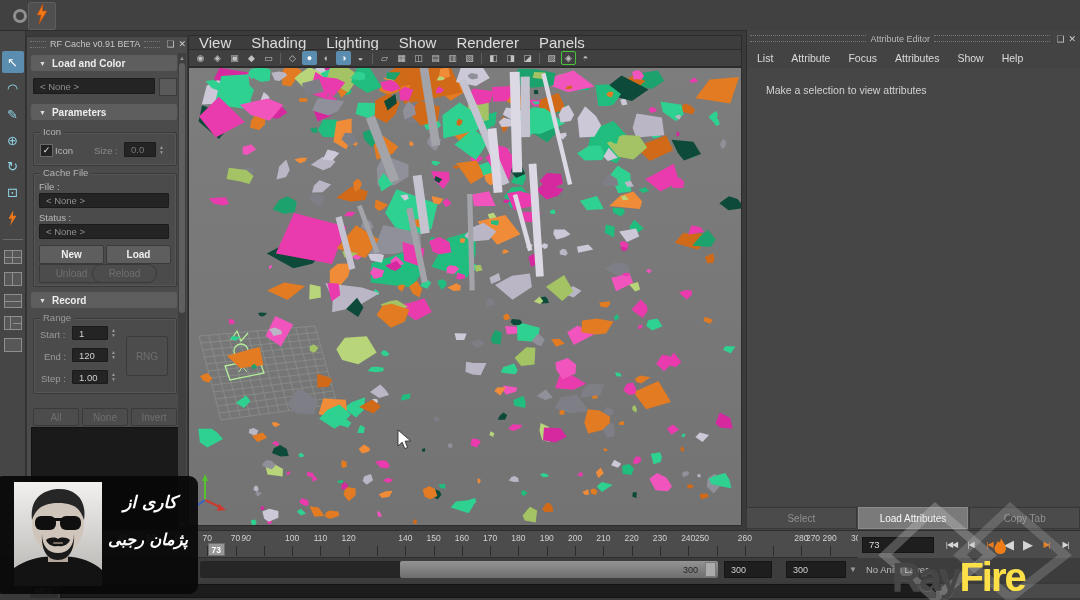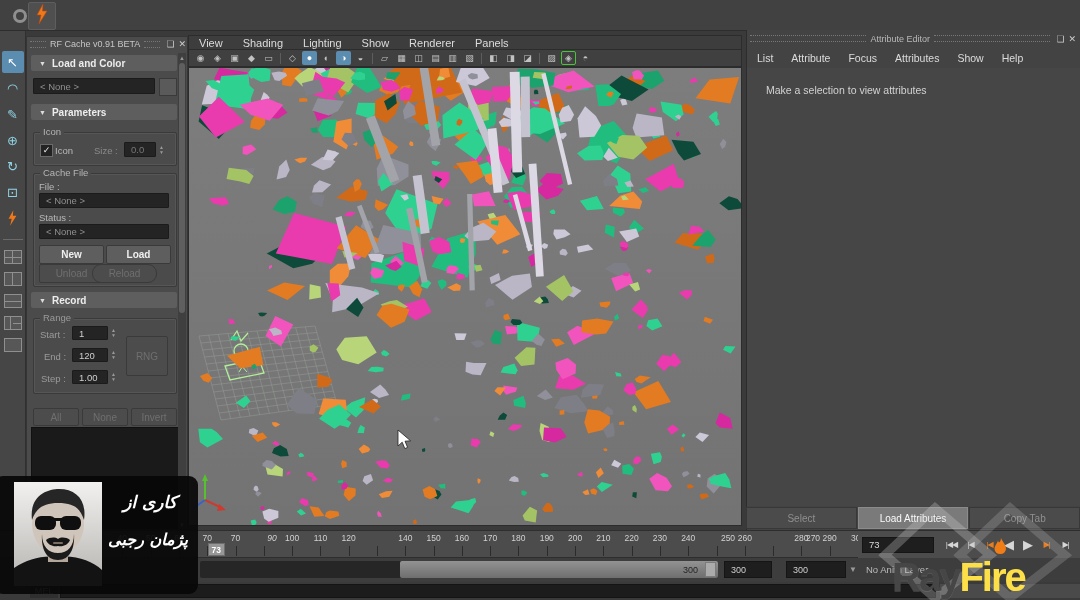--- a/index.html
+++ b/index.html
@@ -50,21 +50,21 @@
   #rf-scroll{left:178px;top:53px;width:8px;height:476px;background:#3f3f3f;}
   #rf-thumb{left:179px;top:63px;width:6px;height:250px;background:#5f5f5f;border-radius:3px;}
   .scr-arrow{position:absolute;left:178px;width:8px;height:9px;color:#999;font-size:6px;display:flex;align-items:center;justify-content:center;}
   #chk{position:absolute;left:40px;top:144px;width:11px;height:11px;background:#232323;border:1px solid #6b6b6b;
        color:#eee;font-size:9px;line-height:10px;text-align:center;}
   #nodes-list{left:31px;top:427px;width:146px;height:100px;background:#1a1a1a;border:1px solid #111;}
 
   
   #vp-menubar{left:188px;top:35px;width:554px;height:15px;background:#3d3d3d;border:1px solid #2c2c2c;
               display:flex;align-items:center;box-sizing:border-box;}
-  .vpmenu{font-size:11px;color:#dcdcdc;padding:0 10px;}
+  .vpmenu{font-size:15px;color:#dcdcdc;padding:0 10px;}
   #vp-toolbar{left:188px;top:50px;width:554px;height:17px;background:#404040;border:1px solid #2c2c2c;border-top:none;
               display:flex;align-items:center;padding-left:3px;box-sizing:border-box;}
   .vticon{width:15px;height:14px;margin:0 1px;font-size:9px;color:#c2c2c2;display:flex;align-items:center;justify-content:center;border-radius:2px;}
   .vticon.active{background:#5b8db0;color:#fff;}
   .vticon.green{border:1px solid #49c43b;box-sizing:border-box;}
   .vtsep{width:1px;height:11px;background:#5d5d5d;margin:0 3px;}
   #vp-canvas{left:188px;top:67px;width:554px;height:459px;background:linear-gradient(#7d7d7d,#737373);overflow:hidden;border:1px solid #2c2c2c;box-sizing:border-box;}
 
   
   #aepanel{left:746px;top:30px;width:334px;height:500px;background:#434343;border-left:1px solid #2d2d2d;box-sizing:border-box;}
@@ -786,21 +786,21 @@
       <div class="tlabel" style="left: 122.348px;">40</div>
       <div class="ttick" style="left: 150.642px;"></div>
       <div class="tlabel" style="left: 150.642px;">50</div>
       <div class="ttick" style="left: 178.936px;"></div>
       <div class="tlabel" style="left: 178.936px;">60</div>
       <div class="ttick" style="left: 207.231px;"></div>
       <div class="tlabel" style="left: 207.231px;">70</div>
       <div class="ttick" style="left: 235.525px;"></div>
       <div class="tlabel" style="left: 235.525px;">70</div>
       <div class="ttick" style="left: 263.819px;"></div>
-      <div class="tlabel" style="left: 272px; font-style: italic;">90</div>
+      <div class="tlabel" style="left: 246px; font-style: italic;">90</div>
       <div class="ttick" style="left: 292.114px;"></div>
       <div class="tlabel" style="left: 292.114px;">100</div>
       <div class="ttick" style="left: 320.408px;"></div>
       <div class="tlabel" style="left: 320.408px;">110</div>
       <div class="ttick" style="left: 348.702px;"></div>
       <div class="tlabel" style="left: 348.702px;">120</div>
       <div class="ttick" style="left: 376.997px;"></div>
       <div class="tlabel" style="left: 376.997px; margin-top: 42px;">130</div>
       <div class="ttick" style="left: 405.291px;"></div>
       <div class="tlabel" style="left: 405.291px;">140</div>
@@ -818,21 +818,21 @@
       <div class="tlabel" style="left: 575.057px;">200</div>
       <div class="ttick" style="left: 603.351px;"></div>
       <div class="tlabel" style="left: 603.351px;">210</div>
       <div class="ttick" style="left: 631.645px;"></div>
       <div class="tlabel" style="left: 631.645px;">220</div>
       <div class="ttick" style="left: 659.94px;"></div>
       <div class="tlabel" style="left: 659.94px;">230</div>
       <div class="ttick" style="left: 688.234px;"></div>
       <div class="tlabel" style="left: 688.234px;">240</div>
       <div class="ttick" style="left: 716.528px;"></div>
-      <div class="tlabel" style="left: 728px;">250</div>
+      <div class="tlabel" style="left: 702px;">250</div>
       <div class="ttick" style="left: 744.823px;"></div>
       <div class="tlabel" style="left: 744.823px;">260</div>
       <div class="ttick" style="left: 773.117px;"></div>
       <div class="tlabel" style="left: 813px;">270</div>
       <div class="ttick" style="left: 801.411px;"></div>
       <div class="tlabel" style="left: 801.411px;">280</div>
       <div class="ttick" style="left: 829.706px;"></div>
       <div class="tlabel" style="left: 829.706px;">290</div>
       <div class="ttick" style="left: 858px;"></div>
       <div class="tlabel" style="left: 858px;">300</div>

